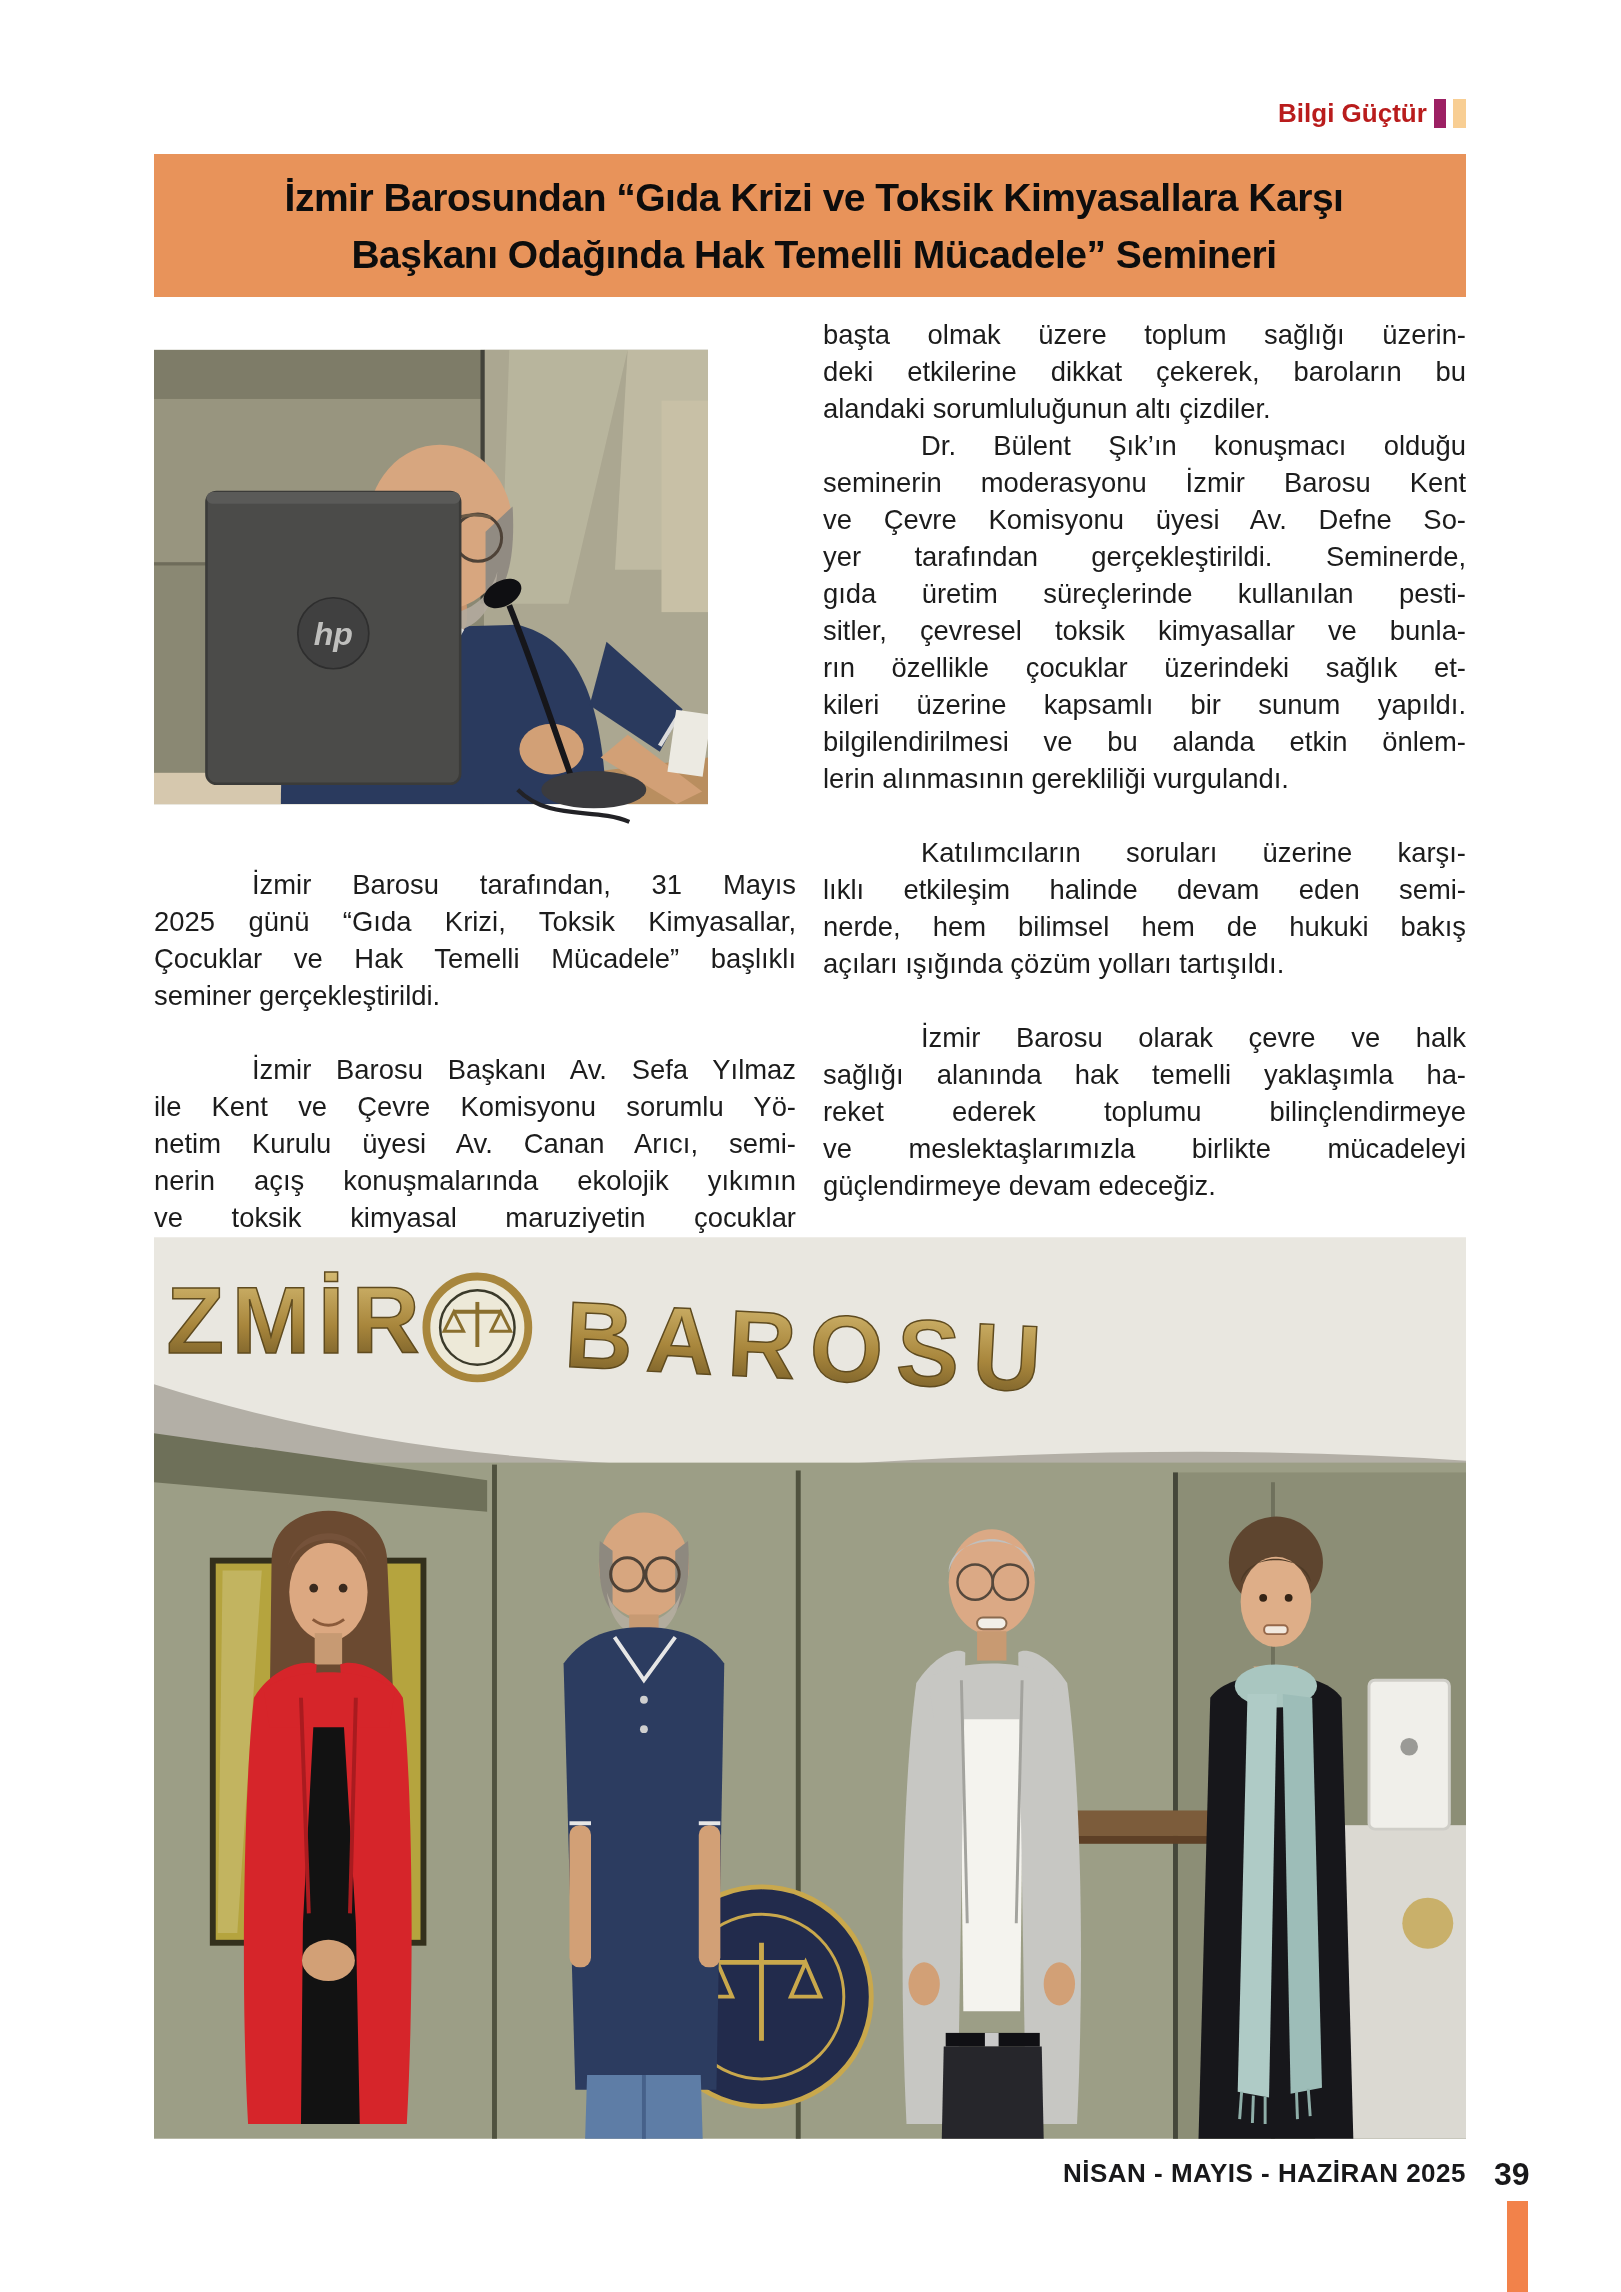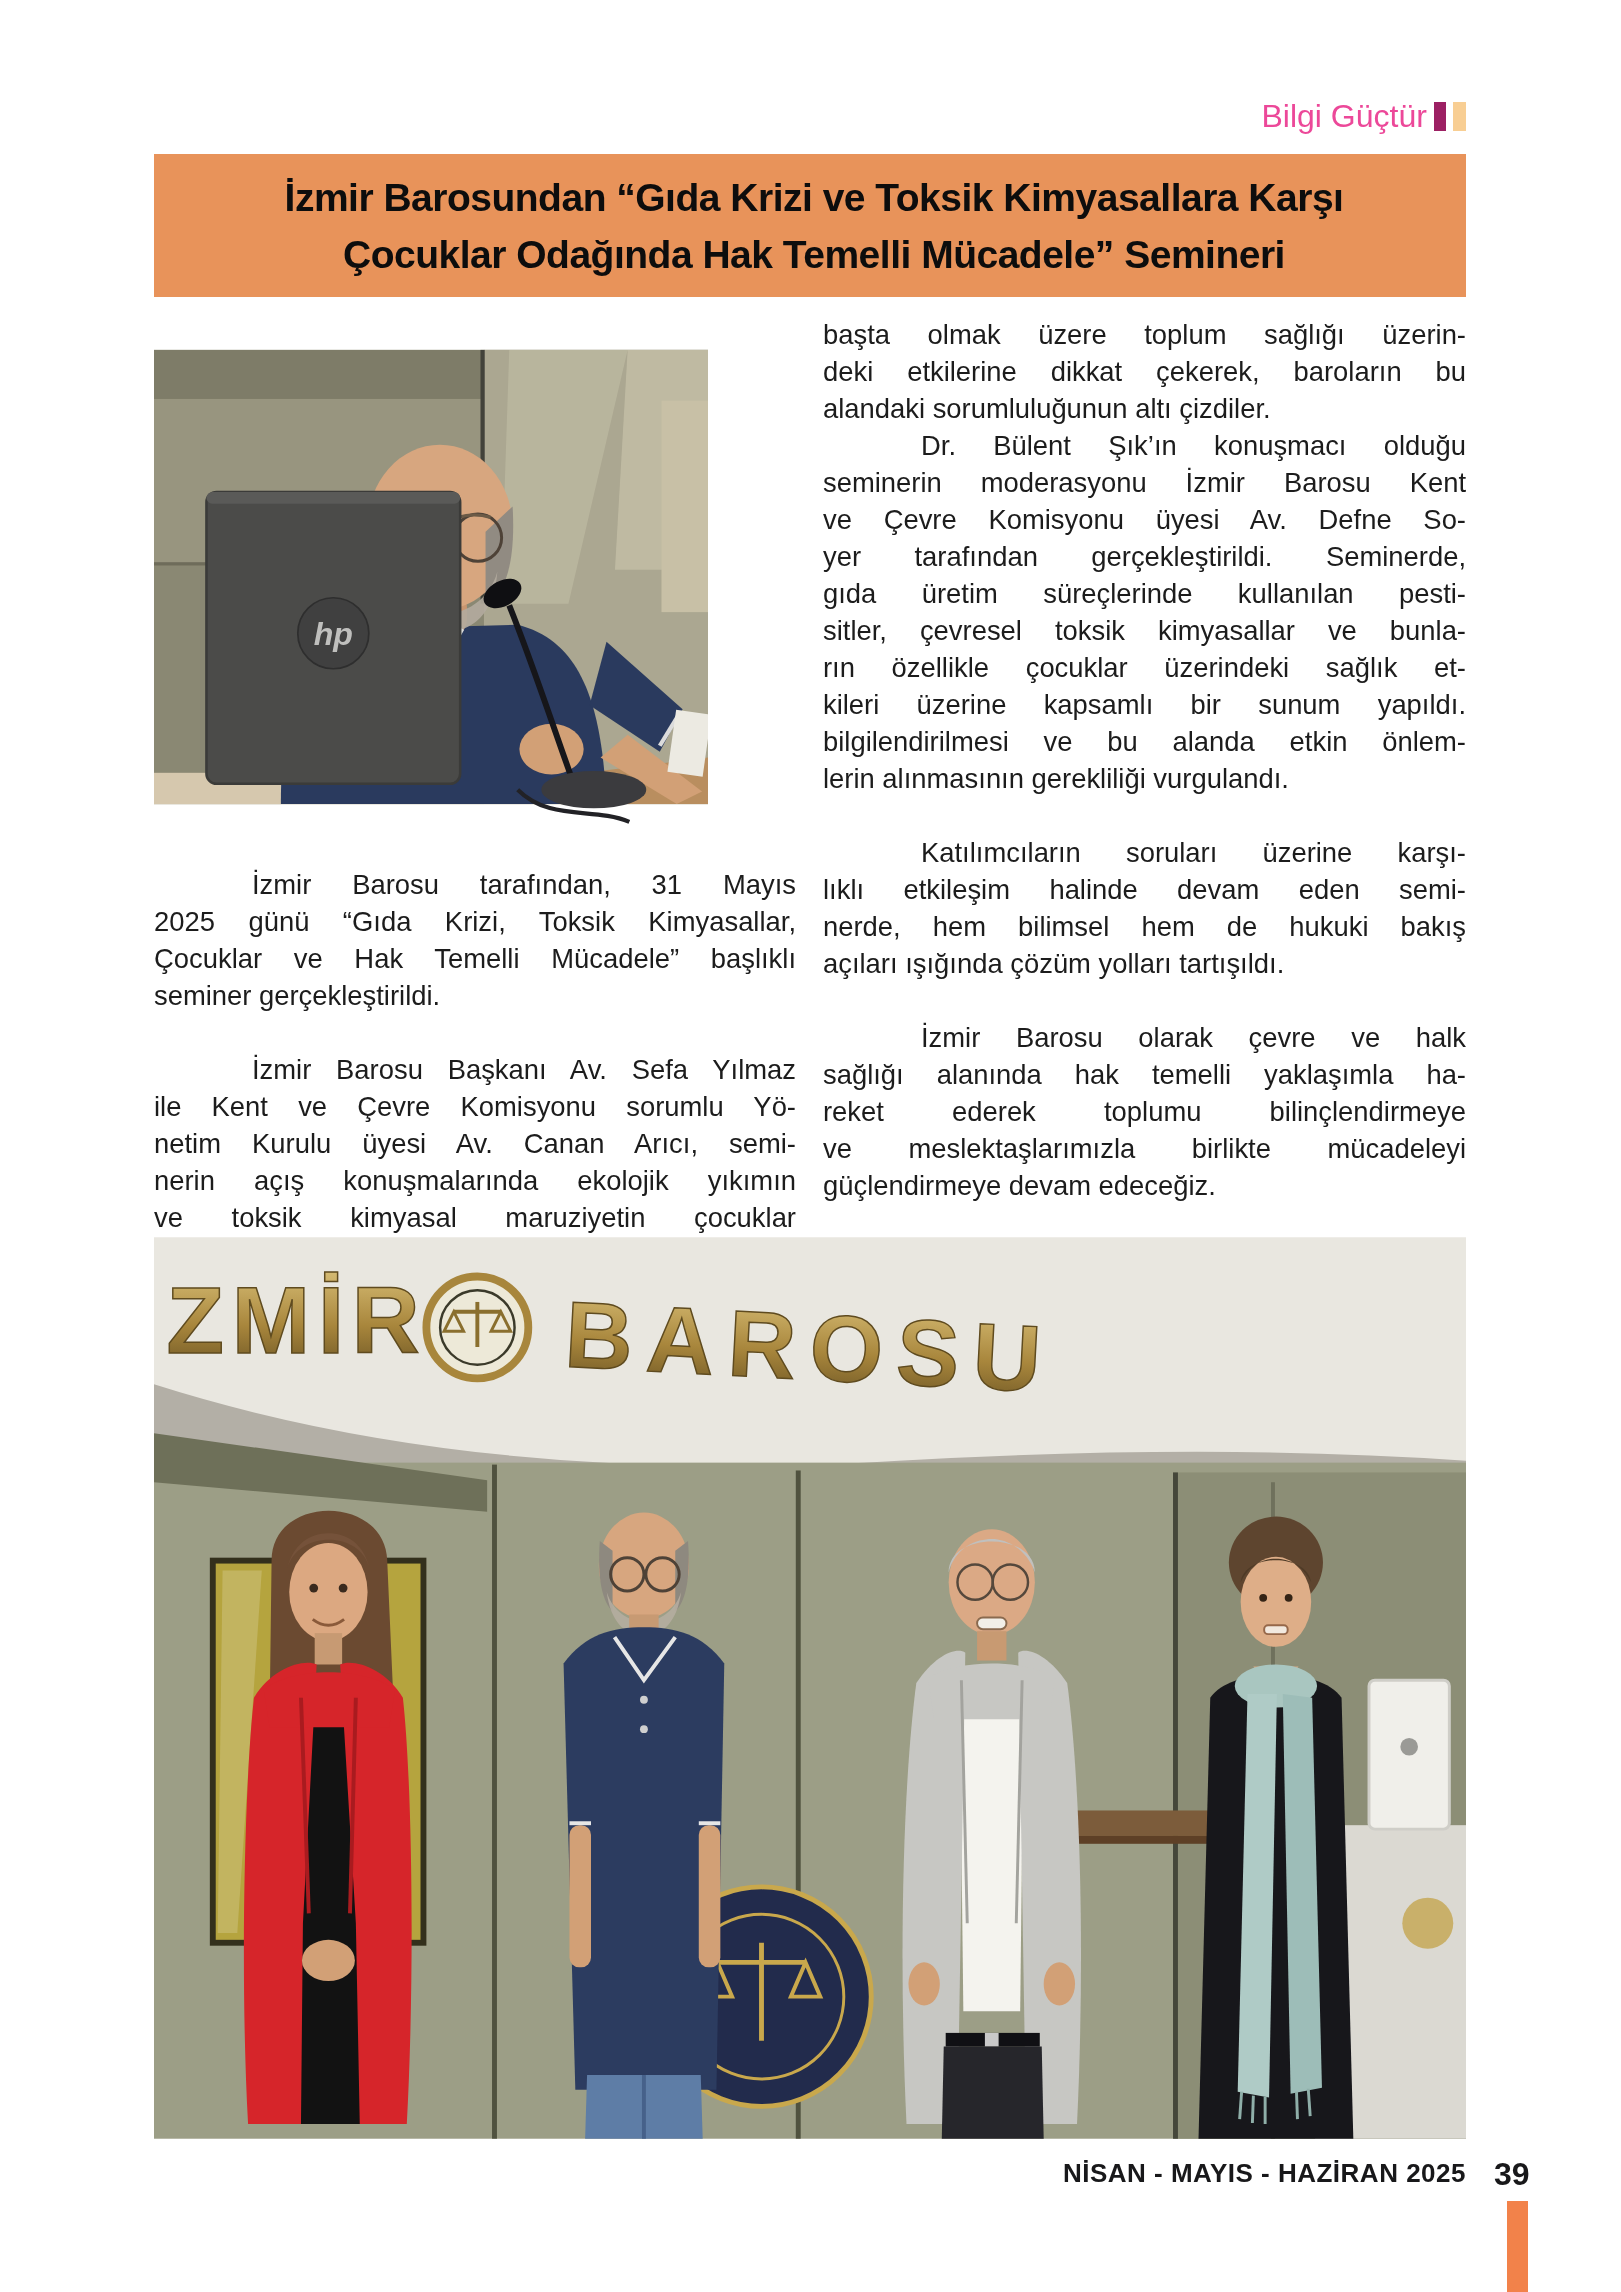--- a/index.html
+++ b/index.html
@@ -1,20 +1,20 @@
 <!DOCTYPE html>
 <html lang="tr"><head>
 <meta charset="utf-8">
 <style>
   html,body{margin:0;padding:0;background:#ffffff;}
   .page{position:relative;width:1621px;height:2293px;background:#ffffff;overflow:hidden;
         font-family:"Liberation Sans","DejaVu Sans",sans-serif;color:#1e1e1e;}
   
   .brand{position:absolute;top:98px;right:155px;display:flex;align-items:center;gap:6.9px;}
-  .brand-label{font-size:32px;font-weight:400;color:#ec4899;letter-spacing:0px;}
+  .brand-label{font-size:26px;font-weight:700;color:#b91c1c;letter-spacing:0px;}
   .sq{width:12.7px;height:29px;display:inline-block;}
   
   .banner{position:absolute;left:154px;top:154px;width:1312px;height:143px;
           display:flex;flex-direction:column;justify-content:center;text-align:center;}
   .banner .t{font-size:39px;line-height:57px;font-weight:800;color:#0d0d0d;letter-spacing:-0.5px;padding-left:8px;}
   
   .photo{position:absolute;overflow:hidden;}
   .photo svg{display:block;width:100%;height:100%;}
   .photo1{left:154px;top:314px;width:554px;height:526px;}
   .photo2{left:154px;top:1237px;width:1312px;height:902px;}
@@ -38,21 +38,21 @@
 <div class="page">
 
   <div class="brand">
     <span class="brand-label">Bilgi Güçtür</span>
     <span class="sq" style="background:#9C2063;"></span>
     <span class="sq" style="background:#F8CE93;"></span>
   </div>
 
   <div class="banner" style="background:#E8935A;">
     <div class="t">İzmir Barosundan “Gıda Krizi ve Toksik Kimyasallara Karşı</div>
-    <div class="t">Çocuklar Odağında Hak Temelli Mücadele” Semineri</div>
+    <div class="t">Başkanı Odağında Hak Temelli Mücadele” Semineri</div>
   </div>
 
   <div class="photo photo1">
     <svg viewBox="0 0 655 537" xmlns="http://www.w3.org/2000/svg">
       <rect x="0" y="0" width="655" height="537" fill="#98957f"></rect>
       <rect x="0" y="0" width="655" height="58" fill="#7e7c68"></rect>
       <rect x="390" y="0" width="265" height="537" fill="#aba791"></rect>
       <polygon points="420,0 560,0 490,300 410,300" fill="#c2bea5" opacity="0.6"></polygon>
       <polygon points="560,0 655,0 655,260 545,260" fill="#cfcbb1" opacity="0.55"></polygon>
       <rect x="0" y="255" width="390" height="282" fill="#8a8873"></rect>

